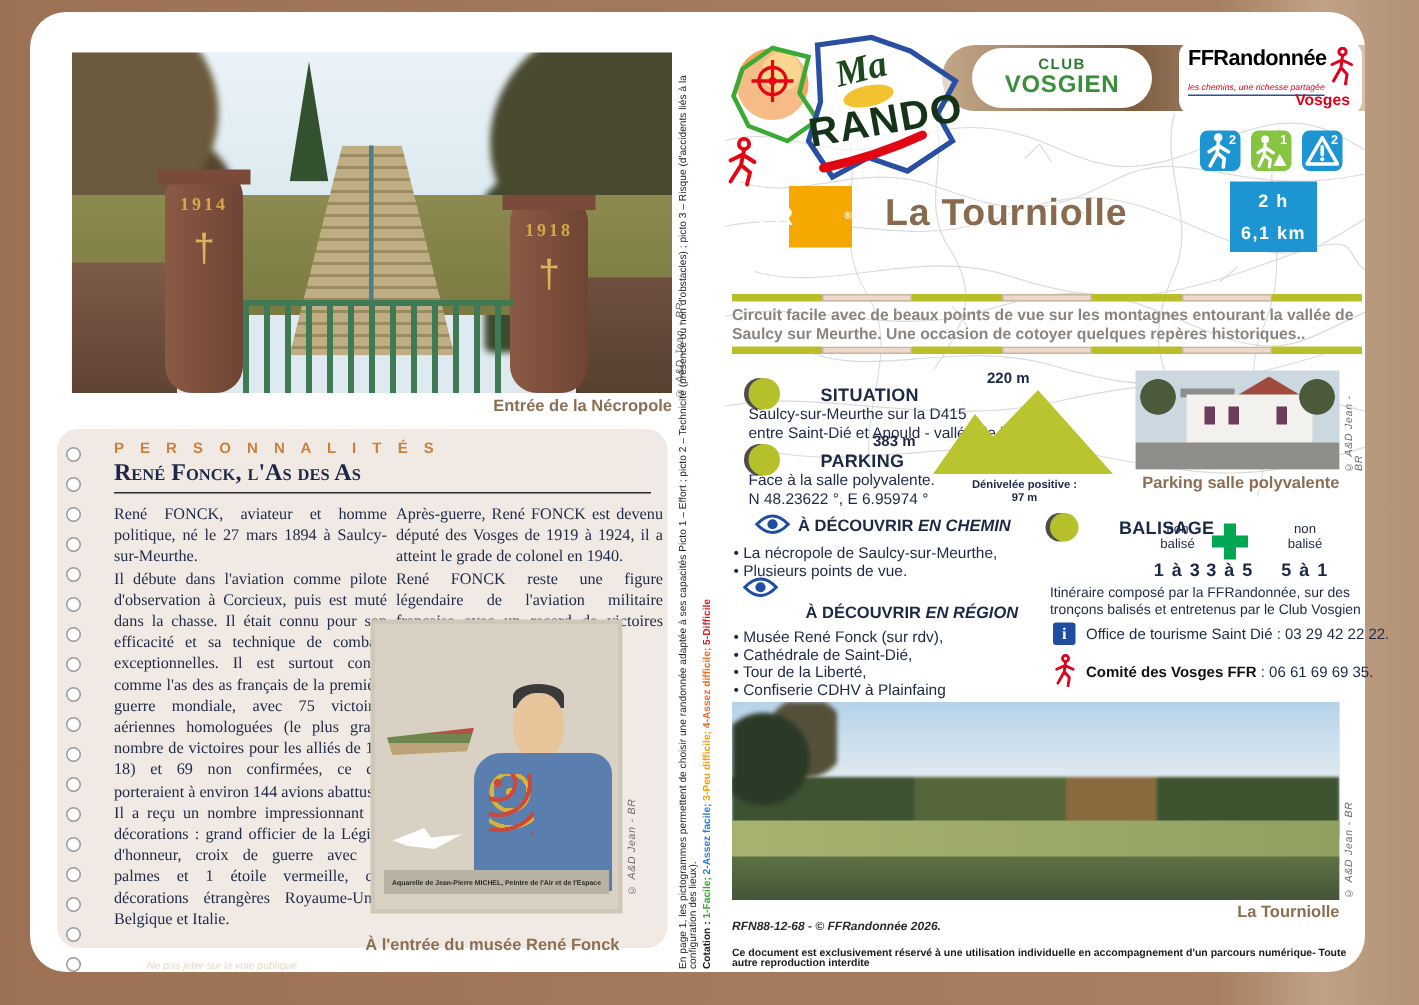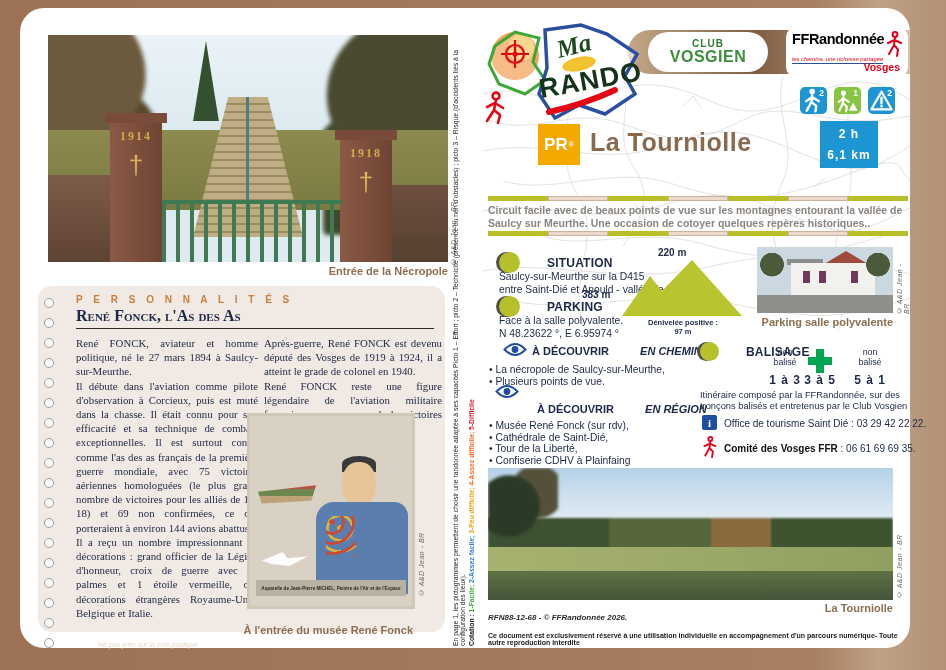--- a/index.html
+++ b/index.html
@@ -13,21 +13,21 @@
   .card{left:20px;top:8px;width:890px;height:640px;background:#ffffff;border-radius:24px;}
   
   .photo1{left:48px;top:35px;width:400px;height:227px;overflow:hidden;background:#dfeaf0;}
   .p1-sky{left:0;top:0;width:100%;height:55%;background:linear-gradient(#eaf3f7,#d8e7ee);}
   .p1-trees-l{left:-30px;top:-20px;width:135px;height:200px;background:radial-gradient(circle at 40% 30%,#6b5a3d 0 45%,transparent 46%),radial-gradient(circle at 60% 65%,#55462e 0 40%,transparent 41%),#00000000;filter:blur(2px);}
   .p1-trees-r{right:-25px;top:-15px;width:150px;height:215px;background:radial-gradient(circle at 55% 35%,#4a4a30 0 48%,transparent 49%),radial-gradient(circle at 40% 75%,#3e4a2e 0 42%,transparent 43%);filter:blur(2px);}
   .p1-conifer{left:135px;top:6px;width:46px;height:80px;background:#33502f;clip-path:polygon(50% 0,78% 100%,22% 100%);}
   .p1-grass{left:0;top:95px;width:100%;height:80px;background:linear-gradient(#8d8a50,#7a7a42);}
   .p1-stairs{left:145px;top:62px;width:110px;height:140px;background:repeating-linear-gradient(#bfae84 0 6px,#9c8a61 6px 8px);clip-path:polygon(32% 0,68% 0,100% 100%,0 100%);}
   .p1-rail{left:198px;top:62px;width:3px;height:140px;background:#4f7d86;}
-  .p1-pillar{width:52px;background:linear-gradient(90deg,#8a5a45,#6f4434);}
+  .p1-pillar{width:52px;background:linear-gradient(90deg,#8a5a45,#6f4434);border-radius:18px;}
   .p1-pill-l{left:62px;top:78px;height:149px;}
   .p1-pill-r{left:292px;top:95px;height:132px;}
   .p1-cap{left:-5px;top:0;width:62px;height:10px;background:#7a4a3a;position:absolute;}
   .p1-year{display:block;text-align:center;margin-top:16px;color:#d4a84b;font-weight:bold;font-size:12px;letter-spacing:2px;font-family:"Liberation Serif",serif;}
   .p1-cross{display:block;text-align:center;color:#d9b45e;font-size:26px;line-height:26px;margin-top:8px;}
   .p1-wall-l{left:0;top:140px;width:70px;height:87px;background:linear-gradient(#7d5b49,#5f4334);}
   .p1-wall-r{left:336px;top:150px;width:64px;height:77px;background:linear-gradient(#6f5040,#55402f);}
   .p1-gate{left:114px;top:165px;width:180px;height:62px;background:repeating-linear-gradient(90deg,#3f7a55 0 4px,transparent 4px 14px);border-top:4px solid #3f7a55;}
   .caption{color:#8c6f53;font-weight:bold;font-size:11px;}
   .credit-v{color:#6b6b6b;font-size:7px;font-style:italic;writing-mode:vertical-rl;transform:rotate(180deg);letter-spacing:.5px;}
@@ -61,21 +61,21 @@
   .pill-ff{left:786px;top:27px;width:122px;height:50px;border-radius:10px;background:#fff;padding:4px 6px;box-sizing:border-box;}
   .ff-name{color:#000000;font-weight:bold;font-size:14.5px;letter-spacing:-.4px;}
   .ff-tag{color:#e2001a;font-style:italic;font-size:5.8px;border-bottom:1.4px solid #2a4fa2;display:inline-block;padding-bottom:1px;}
   .ff-reg{color:#e2001a;font-weight:bold;font-size:10.5px;position:absolute;right:8px;bottom:4px;}
   .ff-hiker{position:absolute;right:4px;top:4px;}
   
   .levels{left:800px;top:87px;display:flex;gap:7px;}
   .lv{width:27px;height:27px;border-radius:5px;position:relative;}
   .lv-blue{background:#1e95d3;} .lv-green{background:#86c441;}
   .lv .num{position:absolute;top:1px;right:3px;color:#fff;font-weight:bold;font-size:8.5px;}
-  .pr-badge{left:538px;top:124px;width:42px;height:41px;background:#f5a800;color:#fff;font-weight:bold;font-size:17px;display:flex;align-items:center;justify-content:center;}
+  .pr-badge{left:526px;top:124px;width:42px;height:41px;background:#f5a800;color:#fff;font-weight:bold;font-size:17px;display:flex;align-items:center;justify-content:flex-end;gap:33px;}
   .pr-badge sup{font-size:7px;margin-left:1px;}
   .route-title{left:590px;top:128px;font-size:25px;font-weight:bold;color:#8a6a4f;letter-spacing:.5px;text-shadow:1px 1px 0 #fff,-1px -1px 0 #fff;}
   .badge-time{left:820px;top:121px;width:58px;height:47px;background:#1e95d3;color:#fff;font-weight:bold;font-size:12px;display:flex;flex-direction:column;align-items:center;justify-content:space-evenly;letter-spacing:1px;}
   
   .sep{left:488px;width:420px;height:5px;display:flex;}
   .sep i{flex:1;} .seg-g{background:#b9bf2a;} .seg-p{background:#ecd9cc;box-shadow:inset 0 0 0 1px #cdb49e;}
   .intro{left:488px;top:204px;width:420px;color:#8a8580;font-weight:bold;font-size:10.5px;line-height:12.5px;}
   
   .dot{width:21px;height:21px;border-radius:50%;background:#b5c02b;box-shadow:-3px 0 0 #4d4d4d;}
   .sec-h{color:#1d2847;font-weight:bold;font-size:12px;letter-spacing:.2px;margin-left:35px;}
@@ -84,21 +84,21 @@
   .elev-small{color:#1d2847;font-weight:bold;font-size:7.5px;text-align:center;}
   .photo2{left:757px;top:247px;width:136px;height:66px;overflow:hidden;background:#ccd8e0;}
   .p2-bld{left:34px;top:16px;width:84px;height:34px;background:#f2f1ee;position:absolute;}
   .p2-roof{left:58px;top:4px;width:62px;height:14px;background:#9e4a3c;clip-path:polygon(12% 100%,50% 0,88% 100%,100% 100%,0 100%);position:absolute;}
   .p2-roof2{left:30px;top:12px;width:36px;height:6px;background:#8d8d8d;position:absolute;}
   .p2-win{position:absolute;width:7px;height:12px;background:#6d3b5e;top:24px;}
   .p2-ground{left:0;top:48px;width:100%;height:18px;background:#908e8a;position:absolute;}
   .p2-tree{position:absolute;width:26px;height:34px;background:radial-gradient(circle at 50% 40%,#4a5a3a 0 48%,transparent 50%);top:4px;}
   .eye{width:24px;height:15px;}
   .disc-h{color:#1d2847;font-weight:bold;font-size:11px;}
-  .disc-h em{font-style:italic;padding-left:28px;}
+  .disc-h em{font-style:italic;}
   .bullets{color:#1d2847;font-size:10.3px;line-height:11.6px;}
   .bullets div::before{content:"• ";}
   .nb{color:#1d2847;font-size:8.8px;line-height:9.5px;text-align:center;white-space:pre-line;}
   .range{color:#1d2847;font-weight:bold;font-size:12px;letter-spacing:1px;text-align:center;}
   .plus{width:24px;height:24px;position:relative;}
   .plus::before{content:"";position:absolute;left:0;top:8px;width:24px;height:8px;background:#00a651;}
   .plus::after{content:"";position:absolute;left:8px;top:0;width:8px;height:24px;background:#00a651;}
   .note{color:#1d2847;font-size:9.3px;line-height:11px;}
   .info-ic{width:15px;height:15px;background:#1f4ea1;border-radius:2px;color:#fff;font-family:"Liberation Serif",serif;font-weight:bold;font-size:11px;display:flex;align-items:center;justify-content:center;}
   .contact{color:#1d2847;font-size:10px;}

